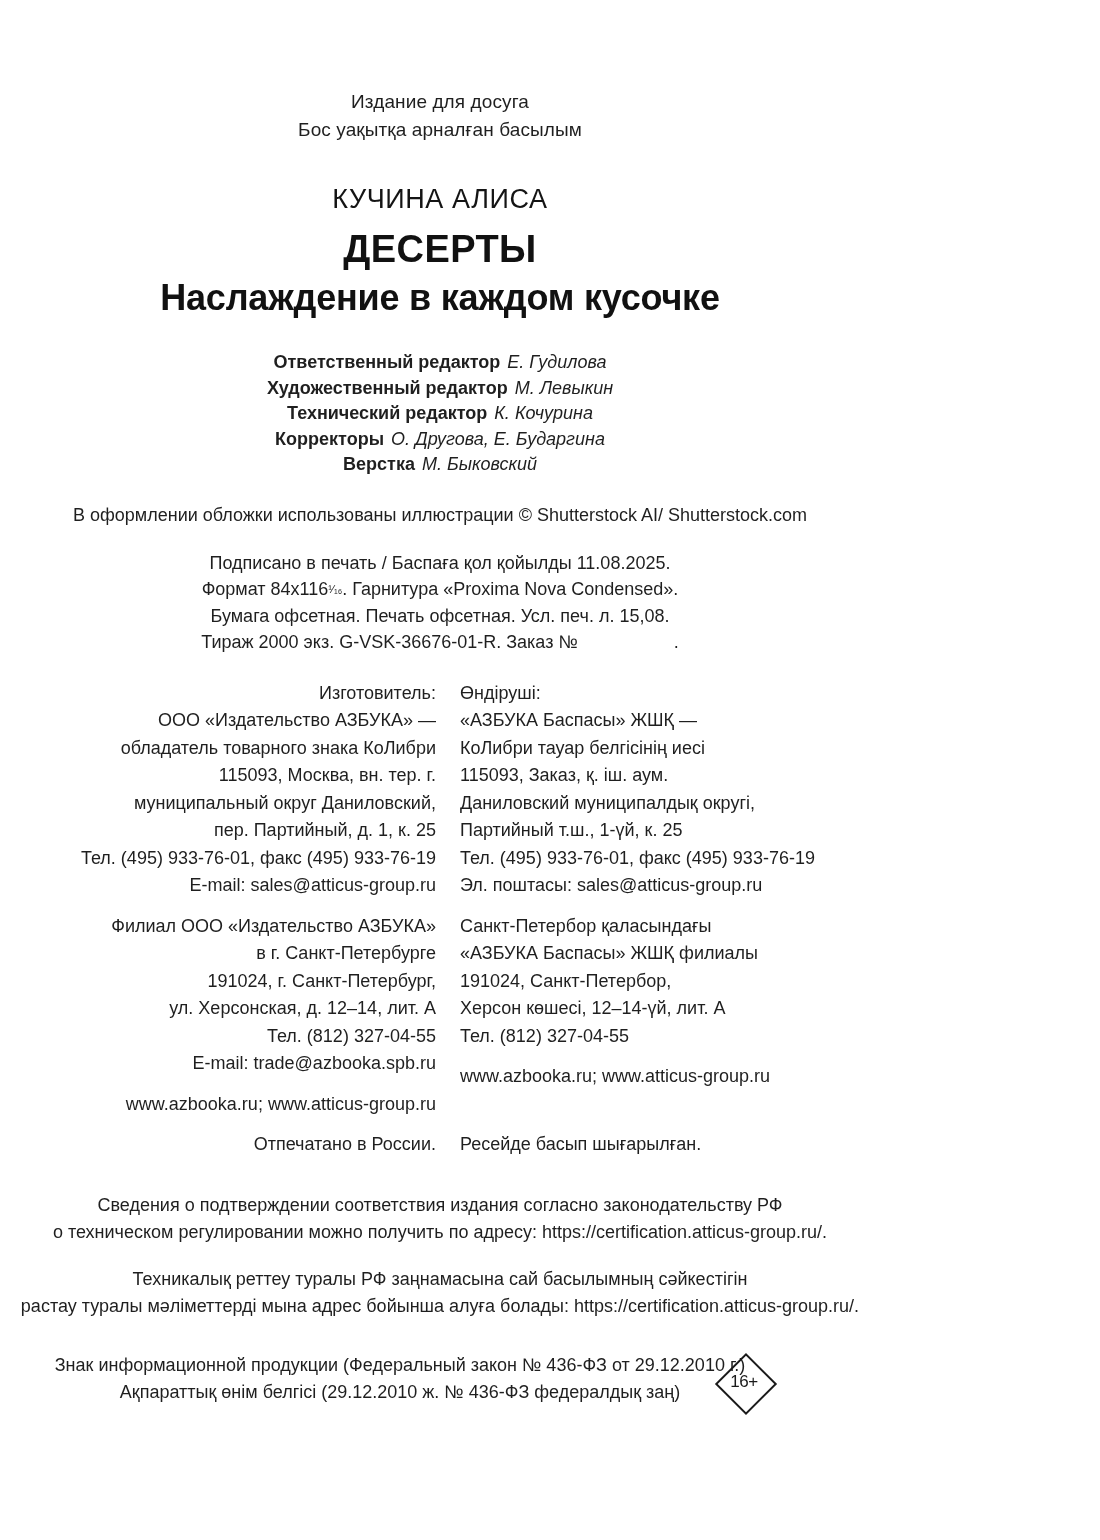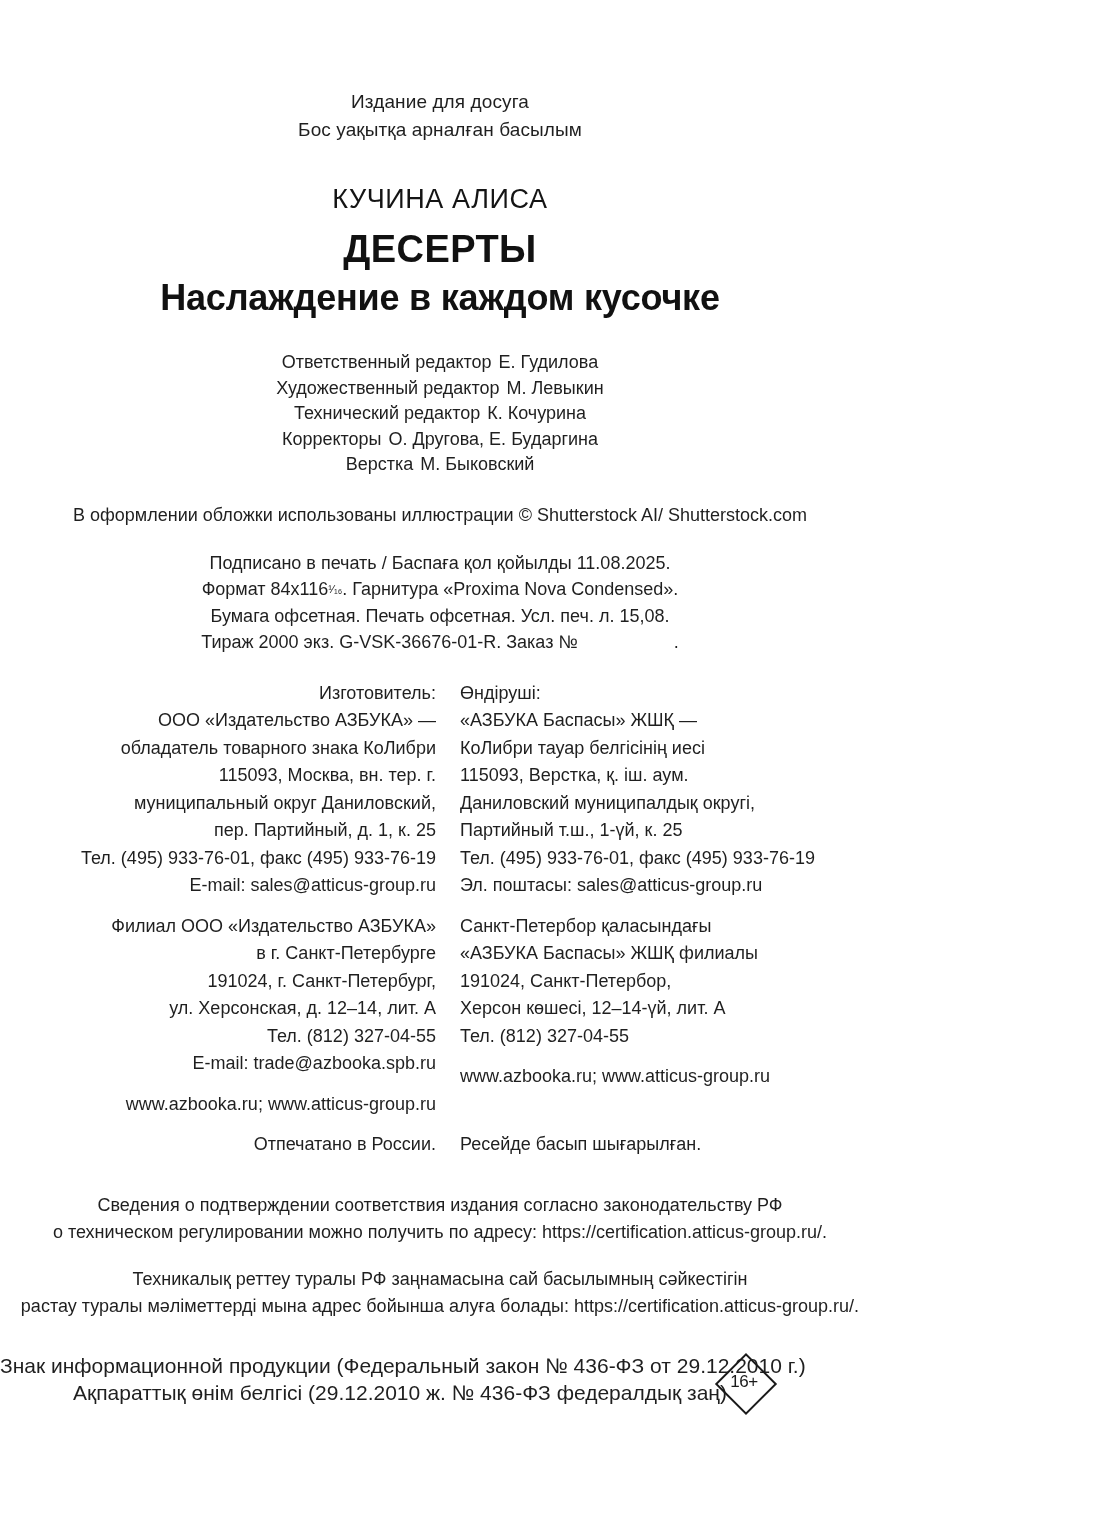--- a/index.html
+++ b/index.html
@@ -58,22 +58,22 @@
   .credits {
     text-align: center;
     margin-top: 30px;
   }
   .credit-row {
     font-size: 18px;
     line-height: 25.5px;
     color: #1f1f1f;
     white-space: nowrap;
   }
-  .credit-role { font-style: normal; }
-  .credit-name { margin-left: 7px; text-align: right; }
+  .credit-role { font-style: normal; font-weight: bold; }
+  .credit-name { font-style: italic; margin-left: 7px; text-align: right; }
 
   
   .cover-credit {
     text-align: center;
     font-size: 18px;
     line-height: 26px;
     margin-top: 24px;
     color: #1f1f1f;
   }
 
@@ -133,21 +133,21 @@
   }
   .legal-kz { margin-top: 20px; }
 
   
   .age-block {
     margin-top: 32px;
     position: relative;
     text-align: center;
   }
   .age-row {
-    font-size: 21px;
+    font-size: 18px;
     line-height: 27px;
     color: #1f1f1f;
     white-space: nowrap;
     padding-right: 80px;
   }
   .age-mark {
     position: absolute;
     right: 108px;
     top: 2px;
     width: 56px;
@@ -226,21 +226,21 @@
       <div>115093, Москва, вн. тер. г.</div>
       <div>муниципальный округ Даниловский,</div>
       <div>пер. Партийный, д. 1, к. 25</div>
       <div>Тел. (495) 933-76-01, факс (495) 933-76-19</div>
       <div>E-mail: sales@atticus-group.ru</div>
     </div>
     <div class="bi-col bi-right">
       <div>Өндіруші:</div>
       <div>«АЗБУКА Баспасы» ЖШҚ —</div>
       <div>КоЛибри тауар белгісінің иесі</div>
-      <div>115093, Верстка, қ. іш. аум.</div>
+      <div>115093, Заказ, қ. іш. аум.</div>
       <div>Даниловский муниципалдық округі,</div>
       <div>Партийный т.ш., 1-үй, к. 25</div>
       <div>Тел. (495) 933-76-01, факс (495) 933-76-19</div>
       <div>Эл. поштасы: sales@atticus-group.ru</div>
     </div>
   </div>
 
   <div class="bi-block branch-block">
     <div class="bi-col bi-left">
       <div>Филиал ООО «Издательство АЗБУКА»</div>

